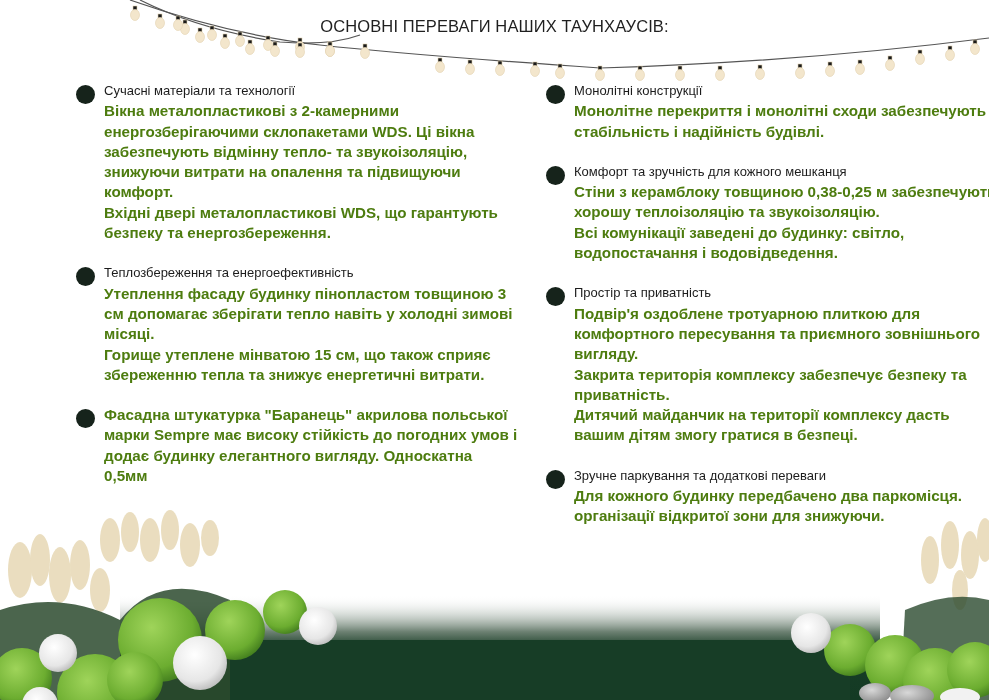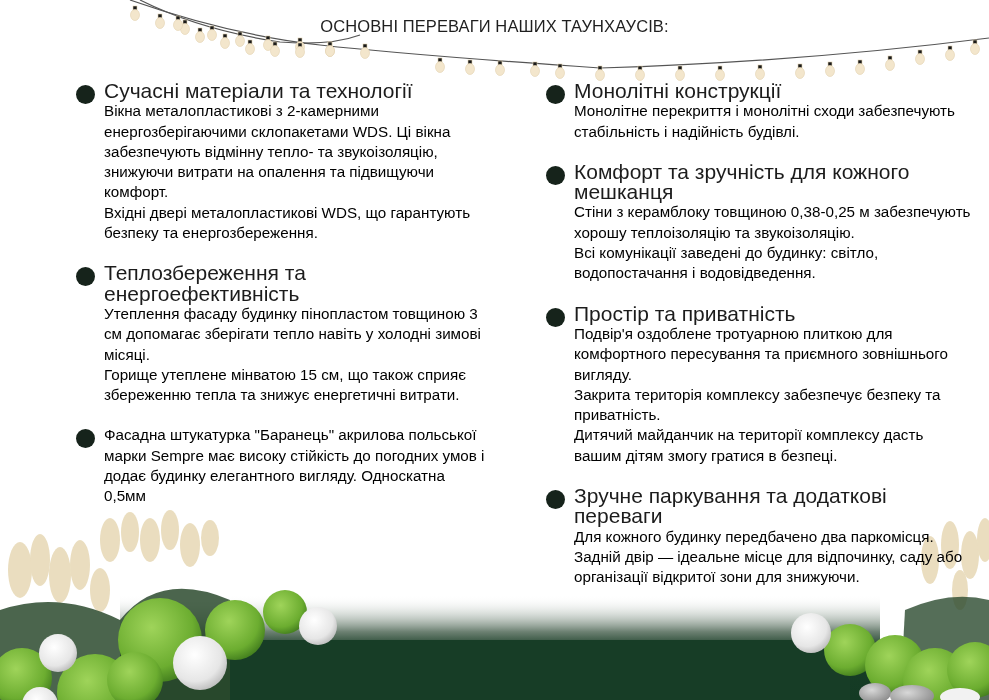--- a/index.html
+++ b/index.html
@@ -17,26 +17,26 @@
   .column { position: absolute; top: 81px; z-index: 2; }
   .column.left { left: 75px; width: 420px; }
   .column.right { left: 545px; width: 430px; }
 
   .feature { position: relative; padding-left: 29px; margin-bottom: 20px; }
   .feature .bullet {
     position: absolute; left: 1px; top: 4px; width: 19px; height: 19px;
     border-radius: 50%; background: #16231b;
   }
   .feature .heading {
-    font-family: "Liberation Sans", sans-serif; font-size: 21px; line-height: 20.3px;
+    font-family: "Liberation Sans", sans-serif; font-size: 13px; line-height: 20.3px;
     color: #1c1c1c;
   }
   .feature .line {
     font-family: "Liberation Sans", sans-serif; font-size: 15.2px; line-height: 20.3px;
-    color: #000000; white-space: nowrap;
+    color: #4d7c0f; white-space: nowrap; font-weight: bold;
   }
 
   .landscape { position: absolute; left: 0; top: 500px; width: 989px; height: 200px; z-index: 0; }
 </style>
 </head>
 <body>
 
 <svg class="lights" viewBox="0 0 989 90" xmlns="http://www.w3.org/2000/svg">
   <g fill="none" stroke="#555" stroke-width="1.2">
     <path d="M130,0 Q230,35 320,45 T600,68 Q800,62 989,38"></path>
@@ -167,21 +167,20 @@
     <div class="line">вигляду.</div>
     <div class="line">Закрита територія комплексу забезпечує безпеку та</div>
     <div class="line">приватність.</div>
     <div class="line">Дитячий майданчик на території комплексу дасть</div>
     <div class="line">вашим дітям змогу гратися в безпеці.</div>
   </div>
   <div class="feature">
     <span class="bullet"></span>
     <div class="heading">Зручне паркування та додаткові переваги</div>
     <div class="line">Для кожного будинку передбачено два паркомісця.</div>
-    <div class="line">Задній двір — ідеальне місце для відпочинку, саду або</div>
     <div class="line">організації відкритої зони для знижуючи.</div>
   </div>
 </div>
 
 <svg class="landscape" viewBox="0 0 989 200" xmlns="http://www.w3.org/2000/svg">
   <defs>
     <linearGradient id="lawnGrad" x1="0" y1="0" x2="0" y2="1">
       <stop offset="0" stop-color="#ffffff" stop-opacity="0"></stop>
       <stop offset="0.35" stop-color="#2d4a35" stop-opacity="0.7"></stop>
       <stop offset="0.5" stop-color="#173d26"></stop>

